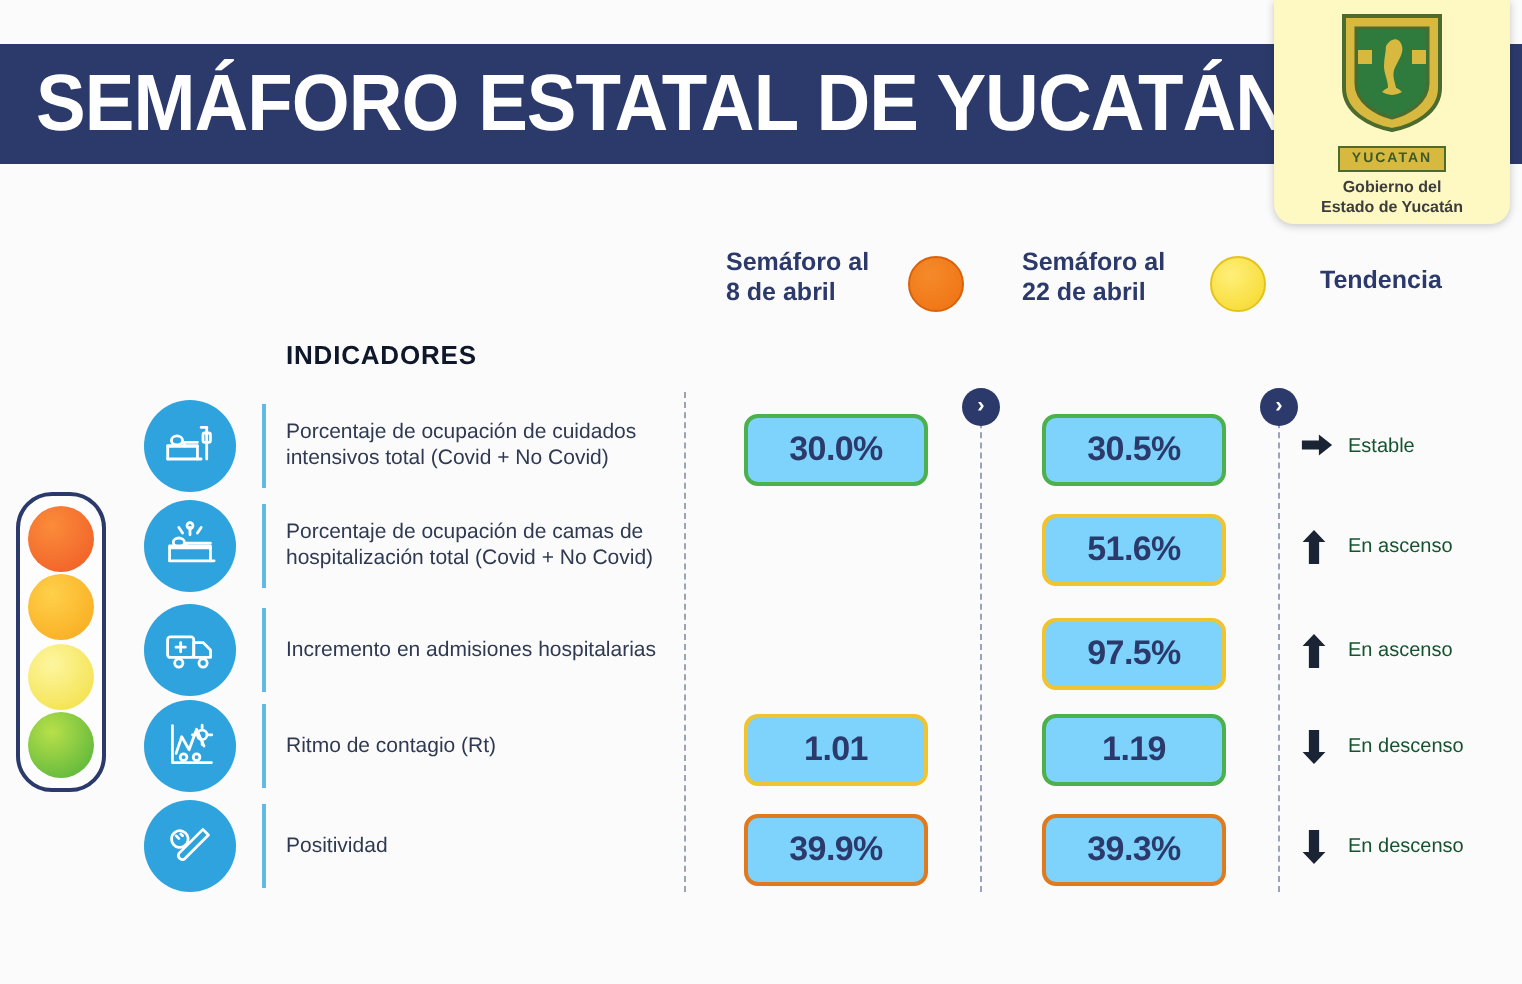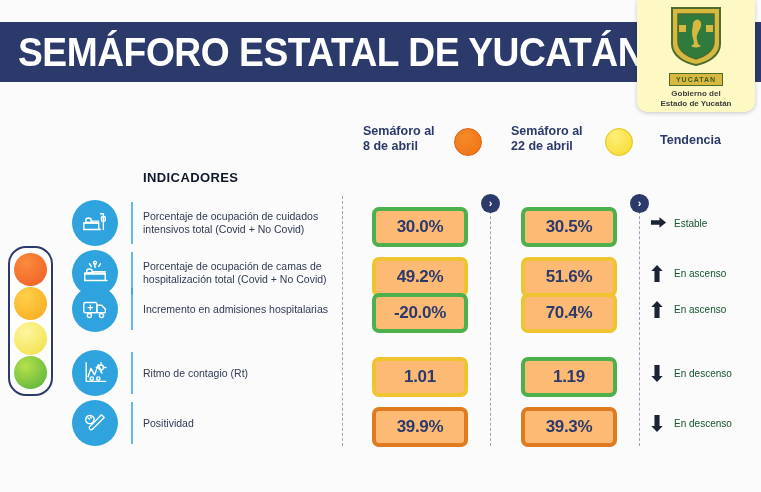--- a/index.html
+++ b/index.html
@@ -106,21 +106,21 @@
     position:absolute;left:131px;top:4px;width:2px;height:42px;
     background:#2ea3dd;opacity:.75;
   }
   .row-label{
     position:absolute;left:143px;top:0;width:190px;height:50px;
     display:flex;align-items:center;
     font-size:10.5px;line-height:13px;color:#2f3a52;
   }
   .val-box{
     position:absolute;width:88px;height:32px;top:9px;
-    border:4px solid #701a75;border-radius:7px;background:#fdba74;
+    border:2px solid #701a75;border-radius:7px;background:#7dd3fc;
     display:flex;align-items:center;justify-content:center;
     font-size:17px;font-weight:bold;color:#2c3a6b;letter-spacing:-.3px;
   }
   .val-col1{left:372px;}
   .val-col2{left:521px;}
   .b-green{border-color:#4cb04c;}
   .b-yellow{border-color:#f0c330;}
   .b-orange{border-color:#e07a1e;}
 
   .trend{
@@ -219,43 +219,41 @@
           <ellipse cx="9" cy="12" rx="3" ry="2.3"></ellipse>
           <path d="M13 15v-2.5h13"></path>
           <path d="M15 8V4"></path>
           <path d="M11 7l-2-3"></path>
           <path d="M19 7l2-3"></path>
           <circle cx="15" cy="3" r="1.6"></circle>
         </svg>
       </div>
       <div class="row-sep"></div>
       <div class="row-label">Porcentaje de ocupación de camas de hospitalización total (Covid + No Covid)</div>
-      <div class="val-box val-col1 b-yellow">49.2%</div>
       <div class="val-box val-col2 b-yellow">51.6%</div>
       <div class="trend">
         <span class="trend-arrow"><svg width="14" height="19" viewBox="0 0 14 20" fill="#1b2434">
             <path d="M4.3 19V7.4H1L7 1l6 6.4H9.7V19z"></path>
           </svg></span>
         <span class="trend-text">En ascenso</span>
       </div>
     </div>
-    <div class="row" style="top: 284px;">
+    <div class="row" style="top: 300px;">
       <div class="row-icon">
         <svg width="28" height="24" viewBox="0 0 30 24" fill="none" stroke="#ffffff" stroke-width="1.5" stroke-linecap="round" stroke-linejoin="round">
           <rect x="3" y="5" width="14" height="11" rx="1.5"></rect>
           <path d="M17 8h5l4 4v4h-9z"></path>
           <circle cx="9" cy="19" r="2.2"></circle>
           <circle cx="22" cy="19" r="2.2"></circle>
           <path d="M10 8v5M7.5 10.5h5"></path>
         </svg>
       </div>
       <div class="row-sep"></div>
       <div class="row-label">Incremento en admisiones hospitalarias</div>
-      <div class="val-box val-col1 b-green">-20.0%</div>
-      <div class="val-box val-col2 b-yellow">70.4%</div>
+      <div class="val-box val-col2 b-yellow">97.5%</div>
       <div class="trend">
         <span class="trend-arrow"><svg width="14" height="19" viewBox="0 0 14 20" fill="#1b2434">
             <path d="M4.3 19V7.4H1L7 1l6 6.4H9.7V19z"></path>
           </svg></span>
         <span class="trend-text">En ascenso</span>
       </div>
     </div>
     <div class="row" style="top: 348px;">
       <div class="row-icon">
         <svg width="27" height="26" viewBox="0 0 28 28" fill="none" stroke="#ffffff" stroke-width="1.5" stroke-linecap="round" stroke-linejoin="round">

